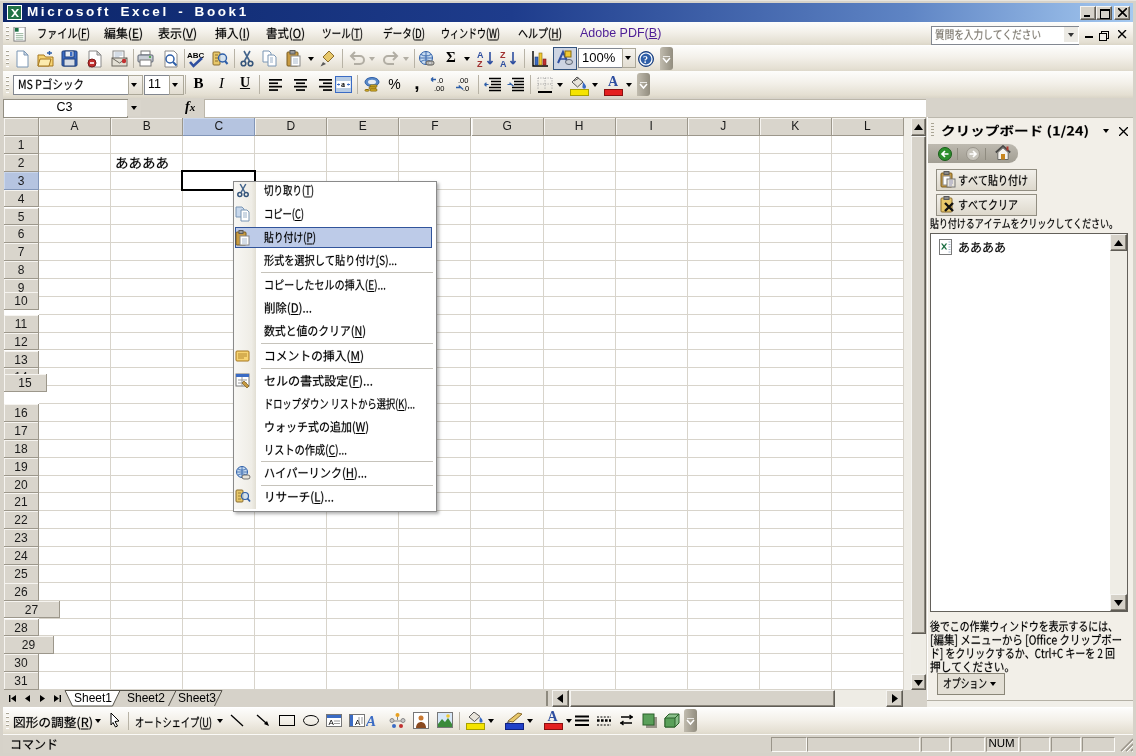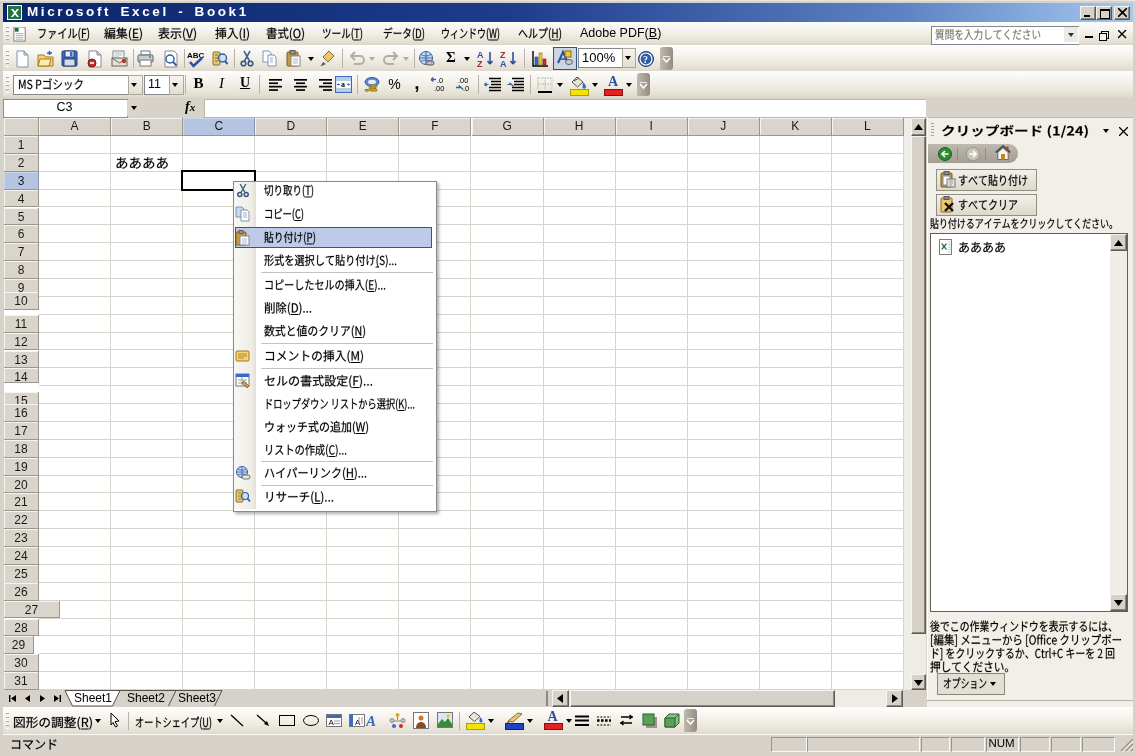--- a/index.html
+++ b/index.html
@@ -34,21 +34,21 @@
     <path d="M0 0L9 9M9 0L0 9" stroke="#000" stroke-width="1.6"></path>
   </svg>
 
 <div class="ab tb" style="left:3px;top:22px;width:1130px;height:23px"></div>
 <div class="ab" style="left:6px;top:26px;width:3px;height:16px;background:repeating-linear-gradient(#fff 0,#fff 1px,#a9a494 1px,#a9a494 2px,transparent 2px,transparent 4px)"></div>
 <svg class="ab" style="left:13px;top:27px" width="15" height="15" viewBox="0 0 16 16">
     <rect x="1" y="0" width="12" height="15" fill="#fff" stroke="#7a7a7a" stroke-width="1"></rect>
     <rect x="2" y="1" width="4" height="4" fill="#1d7044"></rect>
     <path d="M3 7h8M3 9h8M3 11h8M3 13h8" stroke="#9ab89f" stroke-width="1"></path>
   </svg>
-<div class="ab" style="left:580px;top:26px;font-size:12.5px;color:#000000">Adobe&nbsp;PDF(<span style="text-decoration:underline">B</span>)</div>
+<div class="ab" style="left:580px;top:26px;font-size:12.5px;color:#4c1d95">Adobe&nbsp;PDF(<span style="text-decoration:underline">B</span>)</div>
 
 <div class="ab" style="left:931px;top:26px;width:147px;height:17px;background:#fff;border:1px solid #828790;border-right:none"></div>
 <div class="ab" style="left:1064px;top:27px;width:14px;height:15px;background:#ECEAE4"></div>
 <div class="arr" style="left:1068px;top:33px;border-top-color:#333"></div>
 
 <div class="ab" style="left:1085px;top:36px;width:8px;height:2px;background:#000"></div>
 <div class="ab" style="left:1101px;top:31px;width:6px;height:6px;border:1px solid #000"></div>
 <div class="ab" style="left:1099px;top:33px;width:6px;height:6px;border:1px solid #000;background:#F1EFE9"></div>
 <svg class="ab" style="left:1118px;top:30px" width="9" height="9" viewBox="0 0 9 9">
     <path d="M0 0L8 8M8 0L0 8" stroke="#000" stroke-width="1.4"></path>
@@ -316,35 +316,35 @@
 <div class="hdr" style="left:4px;top:207.5px;width:35px;height:17.87px;line-height:18px">5</div>
 <div class="hdr" style="left:4px;top:225.4px;width:35px;height:17.87px;line-height:18px">6</div>
 <div class="hdr" style="left:4px;top:243.2px;width:35px;height:17.87px;line-height:18px">7</div>
 <div class="hdr" style="left:4px;top:261.1px;width:35px;height:17.87px;line-height:18px">8</div>
 <div class="hdr" style="left:4px;top:279.0px;width:35px;height:17.87px;line-height:18px">9</div>
 <div class="hdr" style="left:4px;top:292px;width:35px;height:17.87px;line-height:18px">10</div>
 <div class="hdr" style="left:4px;top:314.7px;width:35px;height:17.87px;line-height:18px">11</div>
 <div class="hdr" style="left:4px;top:332.6px;width:35px;height:17.87px;line-height:18px">12</div>
 <div class="hdr" style="left:4px;top:350.5px;width:35px;height:17.87px;line-height:18px">13</div>
 <div class="hdr" style="left:4px;top:368.3px;width:35px;height:15px;line-height:18px">14</div>
-<div class="hdr" style="left:4px;top:392px;width:35px;height:17.87px;line-height:18px">15</div>
+<div class="hdr" style="left:4px;top:374px;width:43px;height:17.87px;line-height:18px">15</div>
 <div class="hdr" style="left:4px;top:404.1px;width:35px;height:17.87px;line-height:18px">16</div>
 <div class="hdr" style="left:4px;top:421.9px;width:35px;height:17.87px;line-height:18px">17</div>
 <div class="hdr" style="left:4px;top:439.8px;width:35px;height:17.87px;line-height:18px">18</div>
 <div class="hdr" style="left:4px;top:457.7px;width:35px;height:17.87px;line-height:18px">19</div>
 <div class="hdr" style="left:4px;top:475.5px;width:35px;height:17.87px;line-height:18px">20</div>
 <div class="hdr" style="left:4px;top:493.4px;width:35px;height:17.87px;line-height:18px">21</div>
 <div class="hdr" style="left:4px;top:511.3px;width:35px;height:17.87px;line-height:18px">22</div>
 <div class="hdr" style="left:4px;top:529.2px;width:35px;height:17.87px;line-height:18px">23</div>
 <div class="hdr" style="left:4px;top:547.0px;width:35px;height:17.87px;line-height:18px">24</div>
 <div class="hdr" style="left:4px;top:564.9px;width:35px;height:27px;line-height:18px">25</div>
 <div class="hdr" style="left:4px;top:582.8px;width:35px;height:17.87px;line-height:18px">26</div>
 <div class="hdr" style="left:4px;top:600.6px;width:56px;height:17.87px;line-height:18px">27</div>
 <div class="hdr" style="left:4px;top:618.5px;width:35px;height:17.87px;line-height:18px">28</div>
-<div class="hdr" style="left:4px;top:636.4px;width:30px;height:17.87px;line-height:18px">29</div>
+<div class="hdr" style="left:4px;top:636.4px;width:50px;height:17.87px;line-height:18px">29</div>
 <div class="hdr" style="left:4px;top:654.3px;width:35px;height:17.87px;line-height:18px">30</div>
 <div class="hdr" style="left:4px;top:672.1px;width:35px;height:17.87px;line-height:18px">31</div>
 
 <div class="ab" style="left:181px;top:170px;width:75px;height:21px;border:2px solid #000;box-sizing:border-box;background:#fff"></div>
 
 <div class="ab" style="left:904px;top:118px;width:7px;height:572px;background:#EFEDE7"></div>
 <div class="ab" style="left:911px;top:118px;width:15px;height:572px;background:#EEECE5"></div>
 <div class="btn3" style="left:911px;top:118px;width:15px;height:18px"></div>
 <svg class="ab" style="left:914px;top:124px" width="9" height="6" viewBox="0 0 9 6">
     <path d="M4.5 0L9 6H0z" fill="#000"></path>

